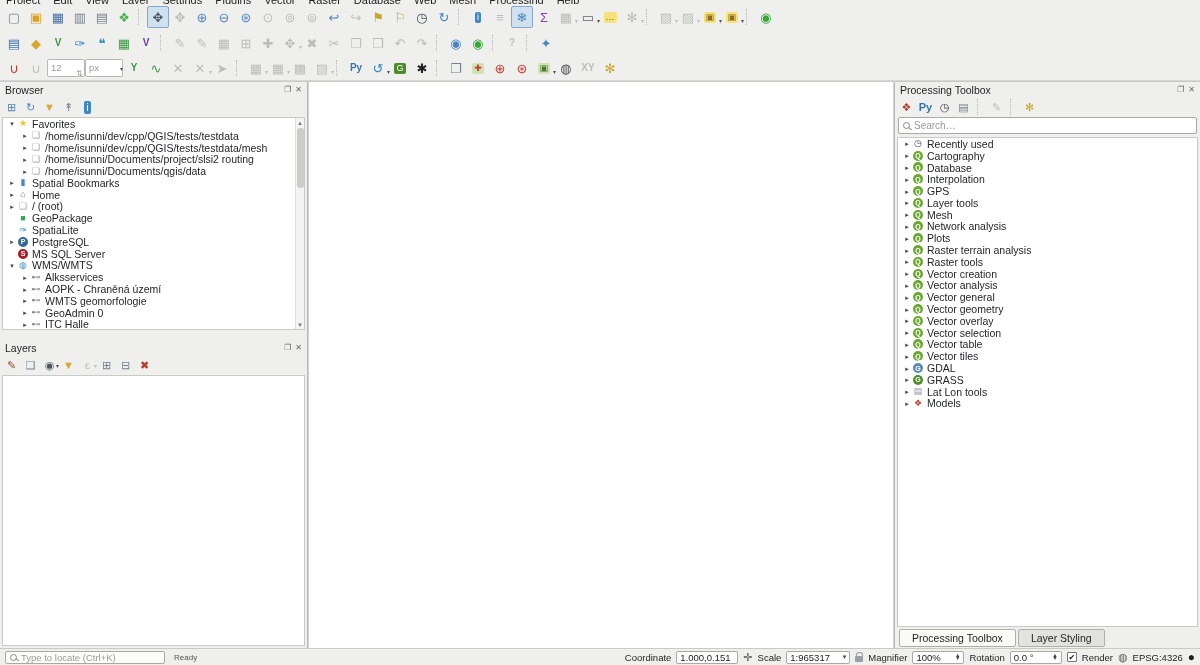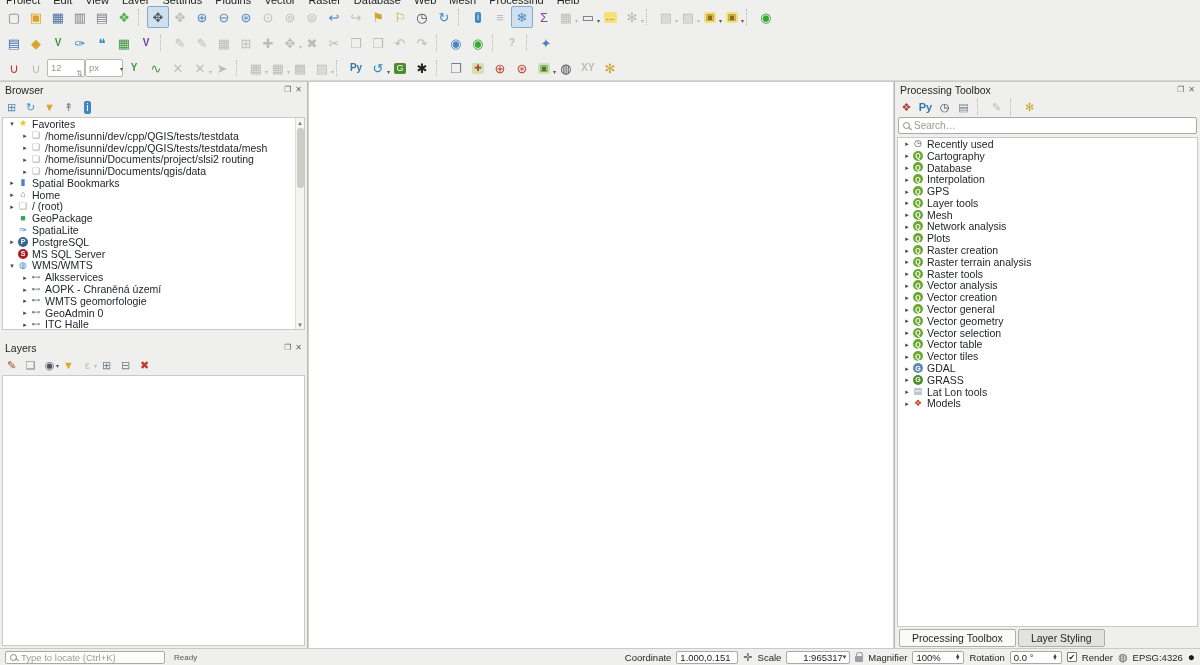--- a/index.html
+++ b/index.html
@@ -77,21 +77,21 @@
   
   .statusbar { height:17px; border-top:1px solid #c9c9c5; background:#efefed; display:flex; align-items:center; padding:0 5px; gap:5px; font-size:10px; color:#222; }
   .locator { width:160px; height:13px; border:1px solid #a9a9a5; border-radius:2px; background:#fdfdfb; display:flex; align-items:center; gap:4px; padding:0 4px; }
   .locator input { border:none; outline:none; flex:1; font-size:9.5px; background:transparent; color:#333; font-family:"Liberation Sans", sans-serif; }
   .locator input::placeholder { color:#9a9a96; }
   .ready { font-size:8px; color:#555; margin-left:4px; }
   .sb-spacer { flex:1; }
   .sb-label { font-size:9.5px; color:#1f1f1f; }
   .sb-field { height:13px; background:#fff; border:1px solid #a9a9a5; border-radius:2px; display:flex; align-items:center; padding:0 3px; font-size:9.5px; color:#222; position:relative; }
   .sb-field.w-coord { width:62px; }
-  .sb-field.w-scale { width:64px; justify-content:flex-end; }
+  .sb-field.w-scale { width:64px; justify-content:space-between; }
   .sb-field.w-spin  { width:52px; justify-content:space-between; }
   .sb-dd { font-size:7px; color:#444; }
   .sb-spin { display:flex; flex-direction:column; line-height:0.55; font-size:5.5px; color:#444; }
   .sb-icon { font-size:11px; color:#555; line-height:1; }
   .lock { width:8px; height:6px; background:#9aa0a6; border-radius:1px; position:relative; margin-top:3px; flex:none; }
   .lock::before { content:""; position:absolute; top:-4px; left:1px; width:5px; height:4px; border:1.4px solid #9aa0a6; border-bottom:none; border-radius:3px 3px 0 0; }
   .cb { width:10px; height:10px; background:#fff; border:1px solid #777; border-radius:1px; display:flex; align-items:center; justify-content:center; font-size:8px; color:#1a1a1a; flex:none; }
   .msg-dot { font-size:12px; color:#1c1c1c; line-height:1; }
 </style>
 </head>
@@ -639,51 +639,51 @@
               <span class="tlabel">Network analysis</span>
             </div>
             <div class="trow">
               <span class="exp">▸</span>
               <span class="ticon chip-round" style="background: rgb(106, 168, 50);">Q</span>
               <span class="tlabel">Plots</span>
             </div>
             <div class="trow">
               <span class="exp">▸</span>
               <span class="ticon chip-round" style="background: rgb(106, 168, 50);">Q</span>
-              <span class="tlabel">Raster creation</span>
-            </div>
-            <div class="trow">
-              <span class="exp">▸</span>
-              <span class="ticon chip-round" style="background: rgb(106, 168, 50);">Q</span>
               <span class="tlabel">Raster terrain analysis</span>
             </div>
             <div class="trow">
               <span class="exp">▸</span>
               <span class="ticon chip-round" style="background: rgb(106, 168, 50);">Q</span>
               <span class="tlabel">Raster tools</span>
             </div>
             <div class="trow">
               <span class="exp">▸</span>
               <span class="ticon chip-round" style="background: rgb(106, 168, 50);">Q</span>
+              <span class="tlabel">Vector creation</span>
+            </div>
+            <div class="trow">
+              <span class="exp">▸</span>
+              <span class="ticon chip-round" style="background: rgb(106, 168, 50);">Q</span>
               <span class="tlabel">Vector analysis</span>
             </div>
             <div class="trow">
               <span class="exp">▸</span>
               <span class="ticon chip-round" style="background: rgb(106, 168, 50);">Q</span>
-              <span class="tlabel">Vector creation</span>
-            </div>
-            <div class="trow">
-              <span class="exp">▸</span>
-              <span class="ticon chip-round" style="background: rgb(106, 168, 50);">Q</span>
               <span class="tlabel">Vector general</span>
             </div>
             <div class="trow">
               <span class="exp">▸</span>
               <span class="ticon chip-round" style="background: rgb(106, 168, 50);">Q</span>
               <span class="tlabel">Vector geometry</span>
+            </div>
+            <div class="trow">
+              <span class="exp">▸</span>
+              <span class="ticon chip-round" style="background: rgb(106, 168, 50);">Q</span>
+              <span class="tlabel">Vector overlay</span>
             </div>
             <div class="trow">
               <span class="exp">▸</span>
               <span class="ticon chip-round" style="background: rgb(106, 168, 50);">Q</span>
               <span class="tlabel">Vector selection</span>
             </div>
             <div class="trow">
               <span class="exp">▸</span>
               <span class="ticon chip-round" style="background: rgb(106, 168, 50);">Q</span>
               <span class="tlabel">Vector table</span>

